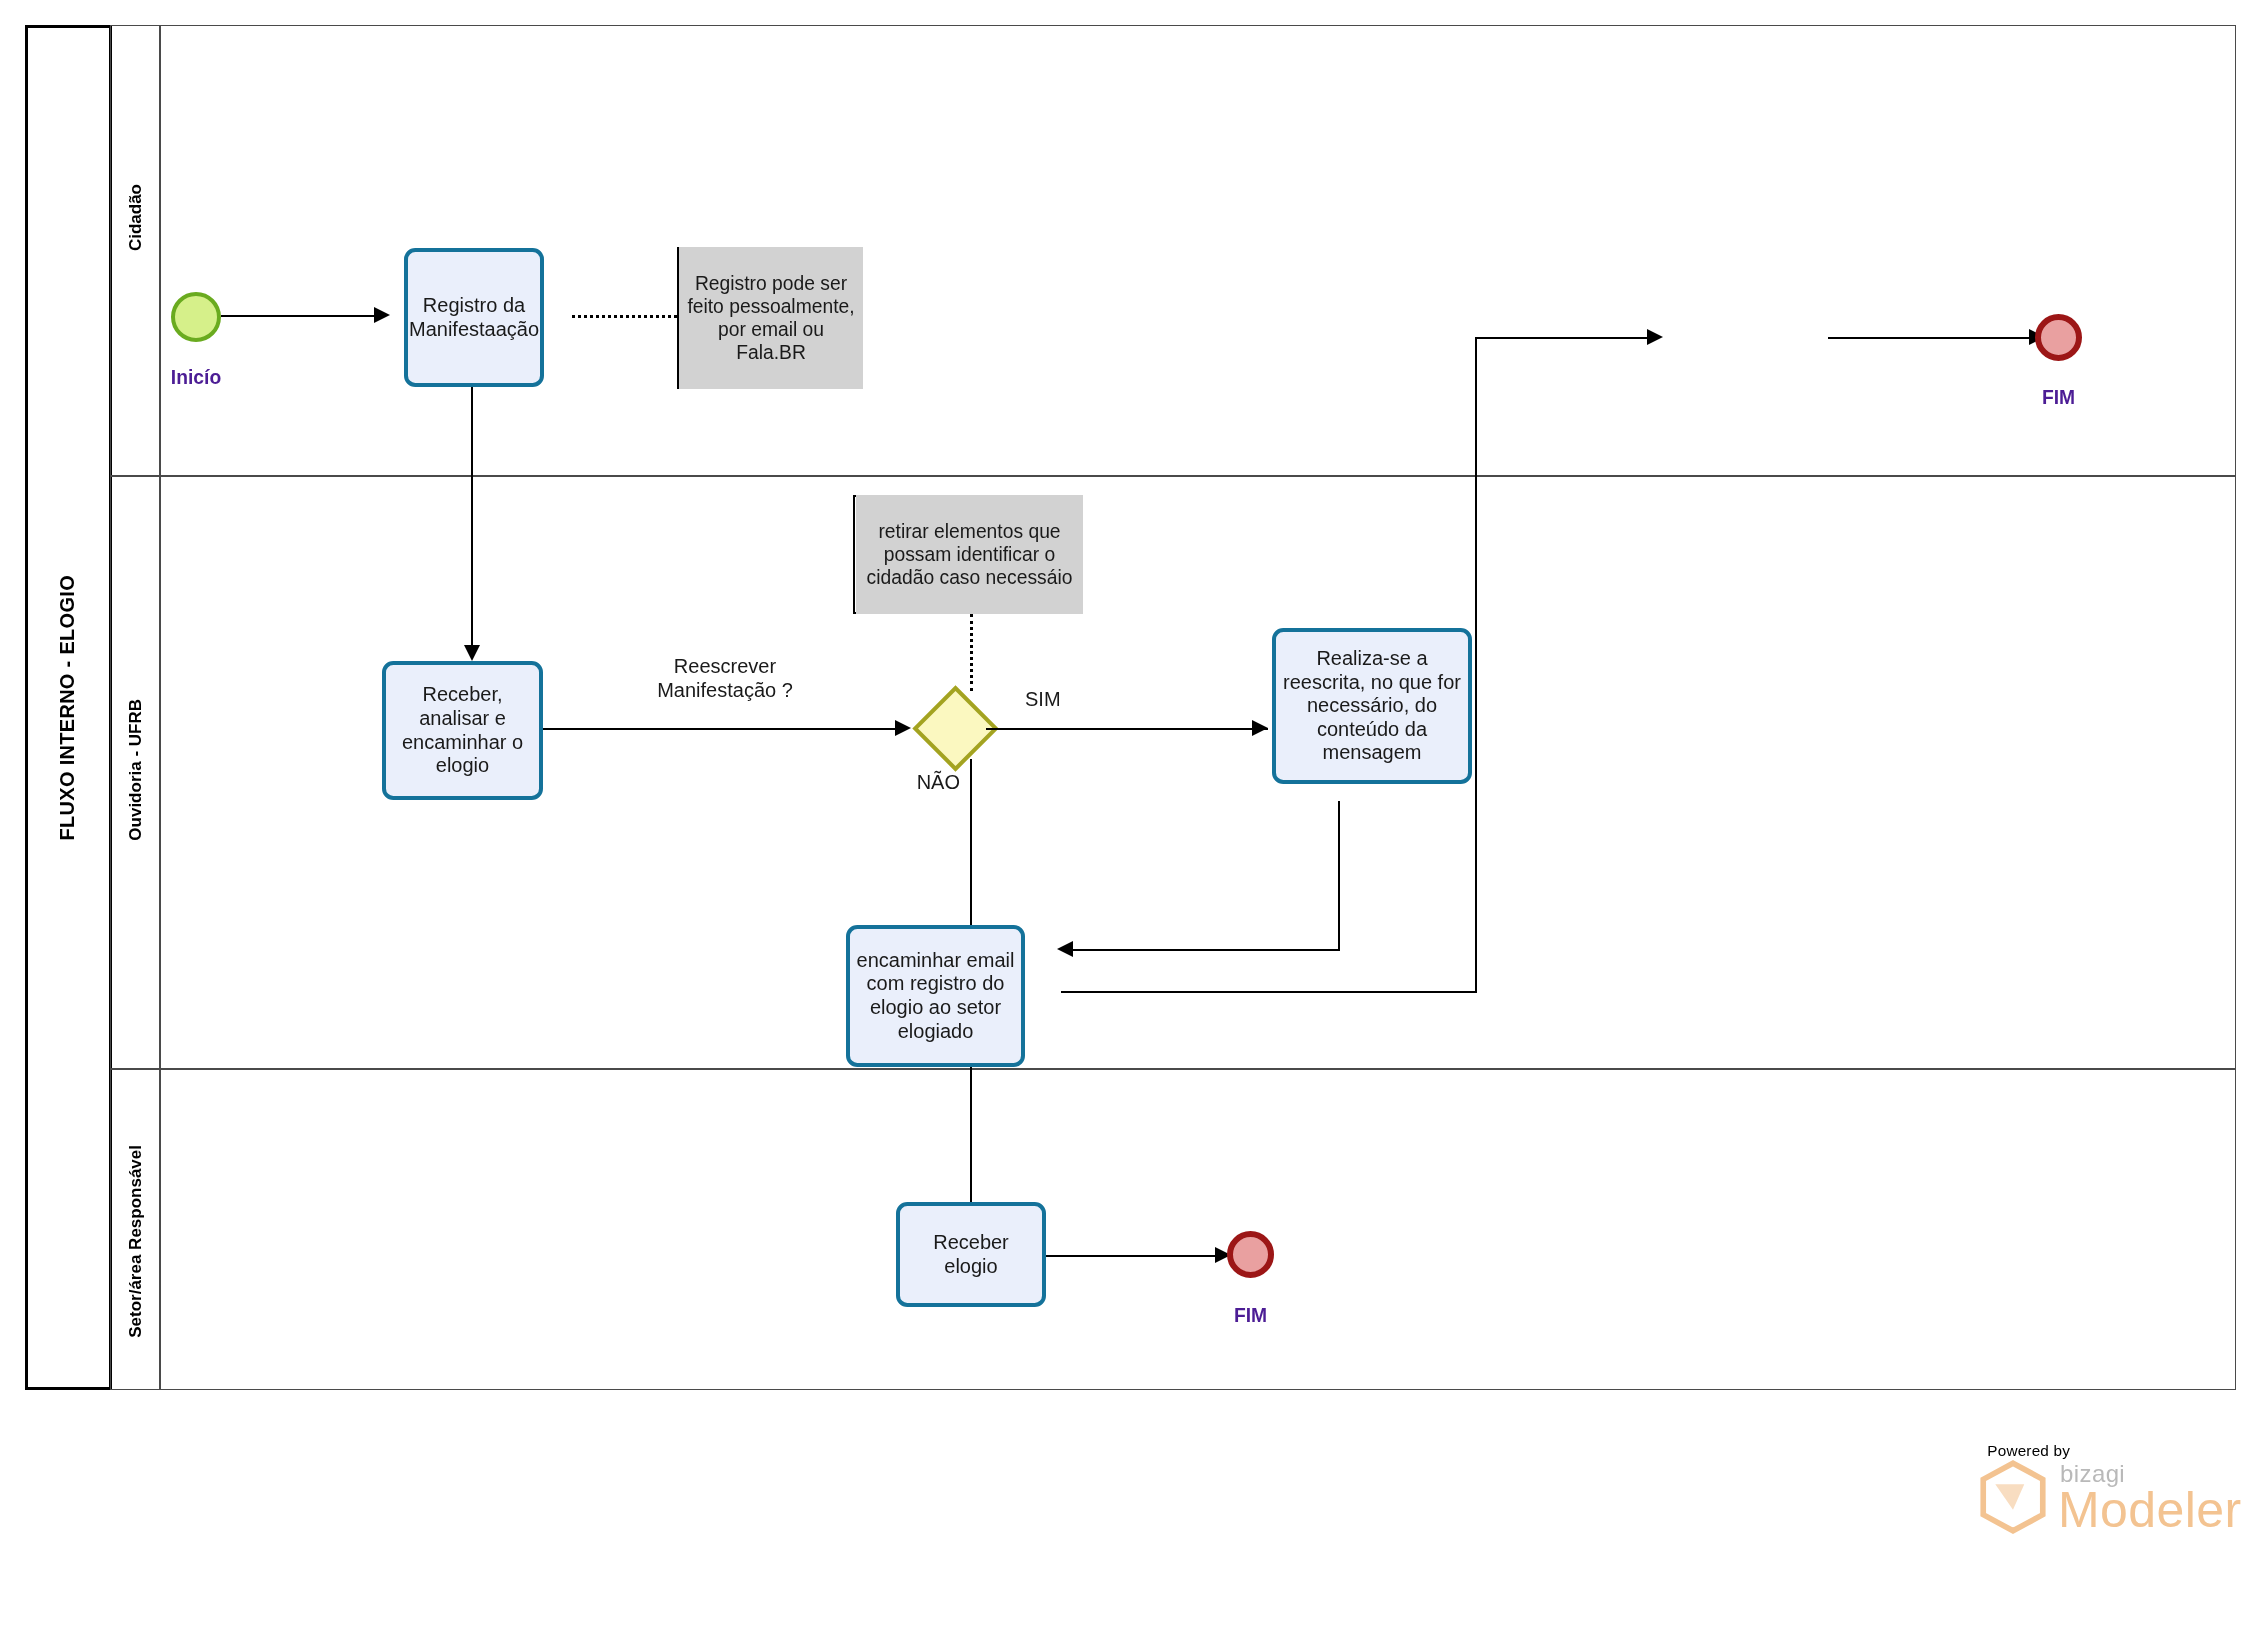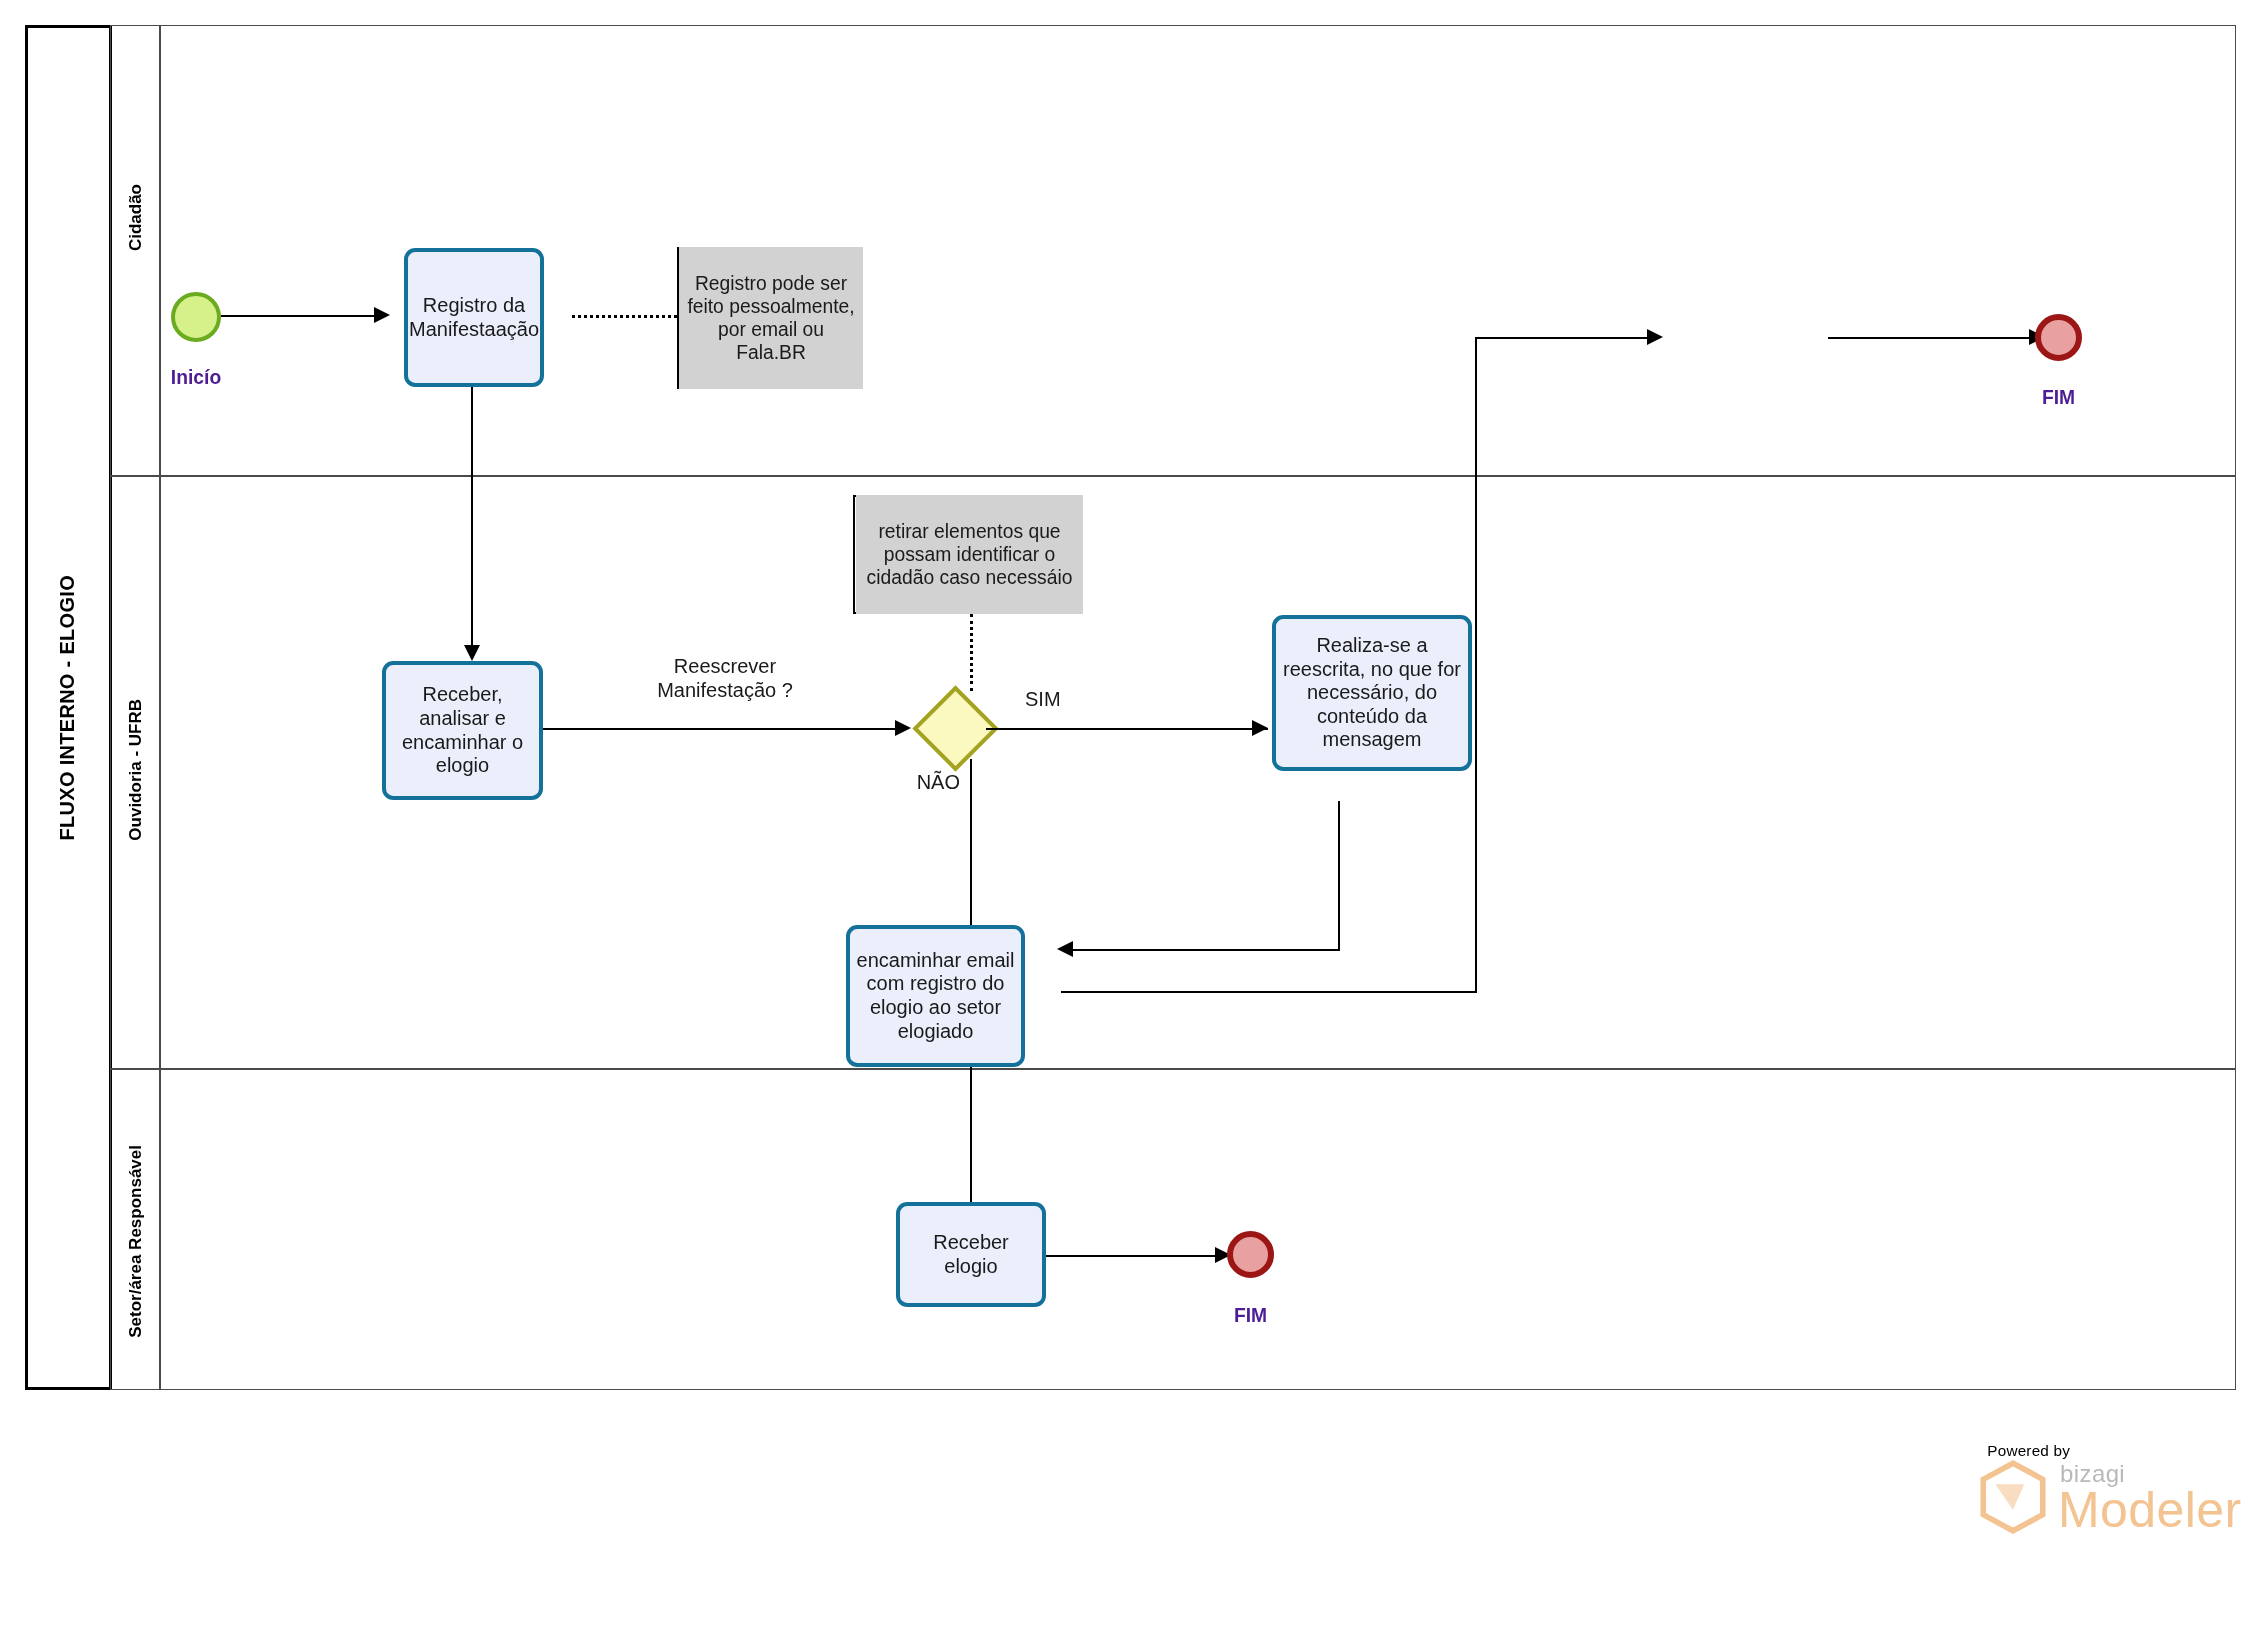--- a/index.html
+++ b/index.html
@@ -132,21 +132,21 @@
   </div>
 
   <div class="flow-label" style="left:1025px;top:687px;width:64px;text-align:left;">SIM</div>
   <div class="hline" style="left:986px;top:728px;width:282px;"></div>
   <div class="arrow right" style="left:1252px;top:720px;"></div>
 
   <div class="flow-label" style="left:896px;top:770px;width:64px;text-align:right;">NÃO</div>
   <div class="vline" style="left:970px;top:759px;width:2.4px;height:169px;"></div>
   <div class="arrow down" style="left:963px;top:927px;"></div>
 
-  <div class="task" style="left:1272px;top:615px;width:200px;height:156px;justify-content:center;">
+  <div class="task" style="left:1272px;top:628px;width:200px;height:156px;justify-content:center;">
     <span>Realiza-se a reescrita, no que for necessário, do conteúdo da mensagem</span>
   </div>
 
   <div class="vline" style="left:1338px;top:801px;width:2.4px;height:150px;"></div>
   <div class="hline" style="left:1072px;top:949px;width:268px;"></div>
   <div class="arrow left" style="left:1057px;top:941px;"></div>
 
   <div class="task" style="left:846px;top:925px;width:179px;height:142px;">
     <span>encaminhar email com registro do elogio ao setor elogiado</span>
   </div>

